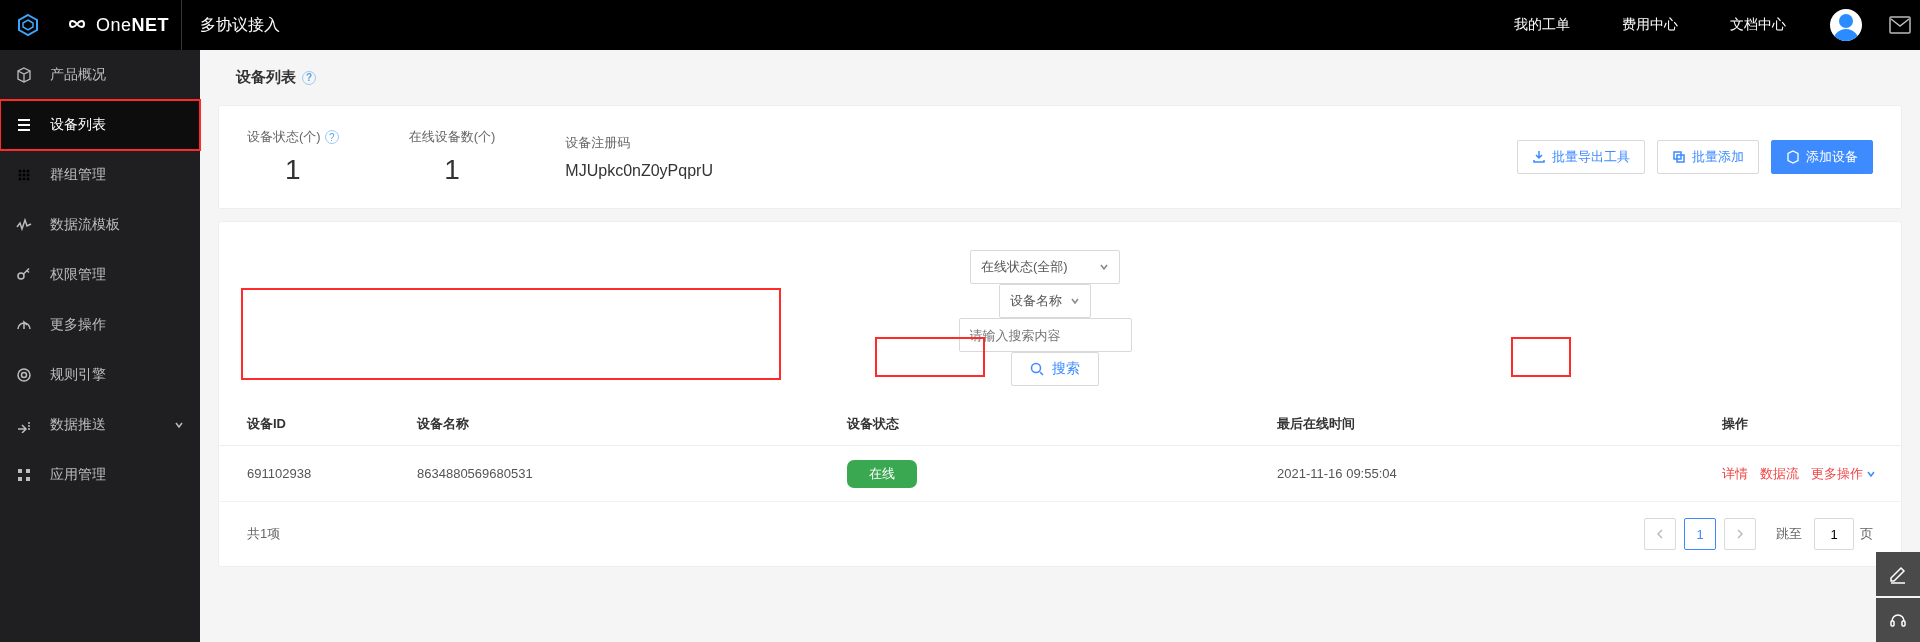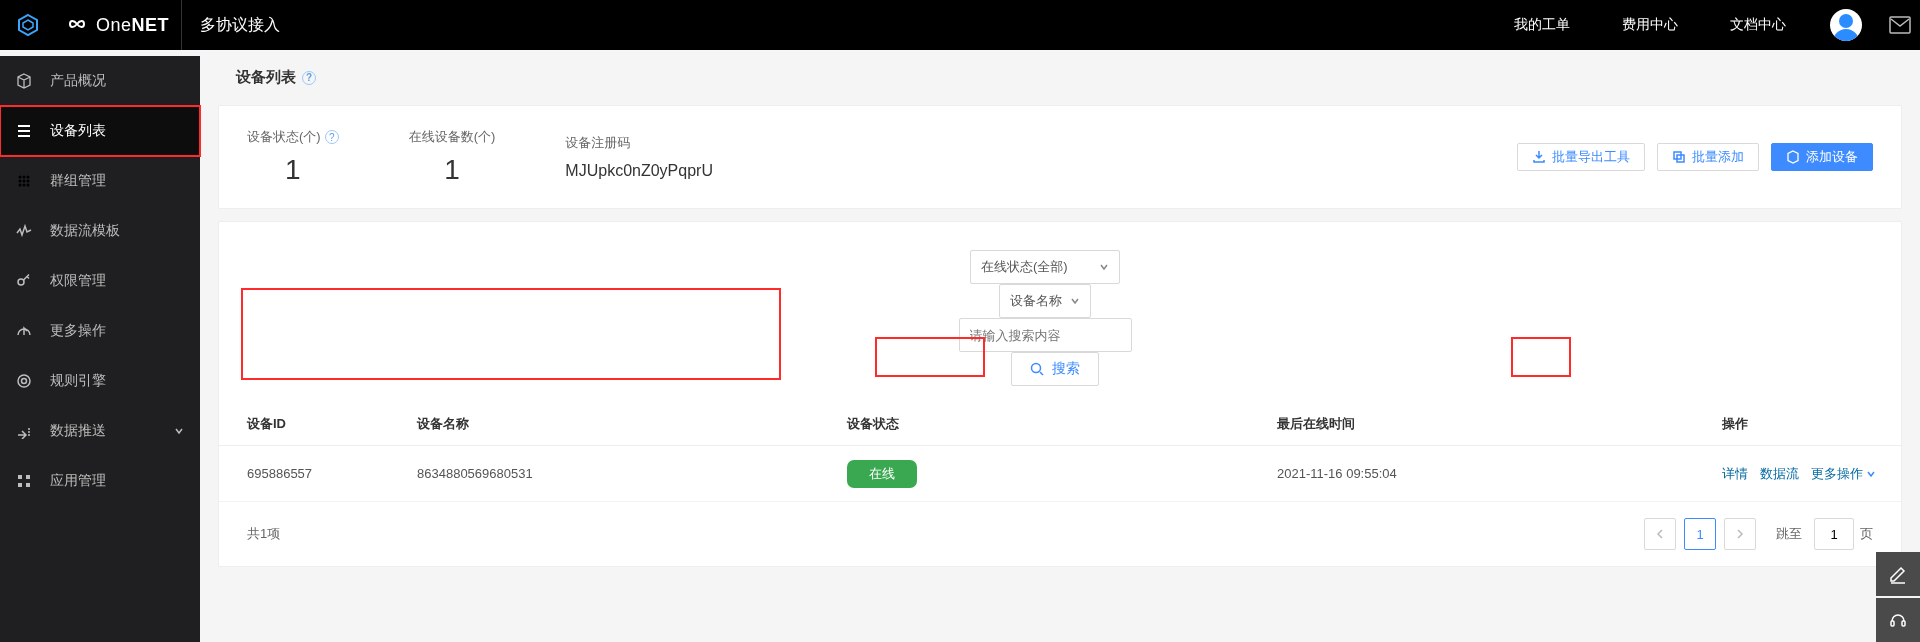--- a/index.html
+++ b/index.html
@@ -38,21 +38,21 @@
   content: ""; position: absolute; width: 26px; height: 14px; border-radius: 13px 13px 0 0;
   background: #2a8cff; bottom: -2px; left: 3px;
 }
 .topbar .msg {
   width: 40px; height: 50px; display: flex; align-items: center; justify-content: center;
   cursor: pointer; color: #bbb;
 }
 
 
 .sidebar {
-  position: absolute; left: 0; top: 56px; width: 200px; bottom: 0;
+  position: absolute; left: 0; top: 50px; width: 200px; bottom: 0;
   background: #1f1f21; color: #bdbdbd; font-size: 14px;
 }
 .sidebar .item {
   height: 50px; display: flex; align-items: center; padding: 0 16px; cursor: pointer;
 }
 .sidebar .item .ico { width: 22px; margin-right: 12px; display: flex; align-items: center; }
 .sidebar .item.active {
   background: #0d0d0d; color: #fff; outline: 2px solid #ff2a2a; outline-offset: -1px;
 }
 .sidebar .item .chev { margin-left: auto; }
@@ -80,21 +80,21 @@
 .stat .lbl { color: #666; font-size: 13px; display: flex; align-items: center; }
 .stat .lbl .q {
   display: inline-flex; align-items:center; justify-content:center;
   width: 14px; height: 14px; border-radius: 50%; border: 1px solid #9cc8f5;
   color: #5aa0e6; font-size: 10px; margin-left: 4px;
 }
 .stat .val { color: #333; font-size: 28px; margin-top: 8px; text-align: center; }
 .stat.code .val { font-size: 16px; text-align: left; margin-top: 10px; }
 .stats-card .spacer { flex: 1; }
 .btn {
-  height: 28px; padding: 0 14px; border: 1px solid #d9d9d9; background: #fff;
+  height: 34px; padding: 0 14px; border: 1px solid #d9d9d9; background: #fff;
   display: inline-flex; align-items: center; font-size: 13px; cursor: pointer;
   border-radius: 2px; margin-left: 12px; color: #3d8bff;
 }
 .btn svg { margin-right: 6px; }
 .btn.primary { background: #3d8bff; color: #fff; border-color: #3d8bff; align-items: center; }
 
 .search-bar {
   margin-top: 12px; padding: 16px 28px 16px 18px; display: flex; align-items: center; flex-direction: column;
 }
 .select {
@@ -118,21 +118,21 @@
 
 .table-card { margin-top: 0; }
 .thead, .trow {
   display: grid;
   grid-template-columns: 170px 430px 430px 440px 230px;
   align-items: center; padding: 0 28px;
 }
 .thead { height: 44px; border-bottom: 1px solid #eee; color: #333; font-weight: 700; font-size: 13px; }
 .trow { height: 56px; border-bottom: 1px solid #f2f2f2; color: #555; font-size: 13px; }
 .th-ops, .td-ops { text-align: left; padding-left: 5px; display:flex; align-items:center; gap:12px;}
-.td-ops a { color: #0369a1; cursor: pointer; }
+.td-ops a { color: #ef4444; cursor: pointer; }
 .td-ops a.more { display:inline-flex; align-items:center; }
 .redbox-cellids {
   position: absolute; border: 2px solid #ff2a2a; pointer-events: none;
 }
 
 .badge {
   display: inline-block; background: #3aa850; color: #fff; padding: 5px 22px;
   font-size: 13px; border-radius: 7px;
 }
 
@@ -359,21 +359,21 @@
 
     <div class="thead">
       <div>设备ID</div>
       <div>设备名称</div>
       <div>设备状态</div>
       <div>最后在线时间</div>
       <div class="th-ops">操作</div>
     </div>
 
     <div class="trow">
-      <div>695886557</div>
+      <div>691102938</div>
       <div>8634880569680531</div>
       <div><span class="badge">在线</span></div>
       <div>2021-11-16 09:55:04</div>
       <div class="td-ops">
         <a>详情</a>
         <a>数据流</a>
         <a class="more">
             <span>更多操作</span>
             <svg width="10" height="10" viewBox="0 0 10 10" style="margin-left:3px">
               <path d="M2 3 L5 7 L8 3" fill="none" stroke="#3d8bff" stroke-width="1.5"></path>

